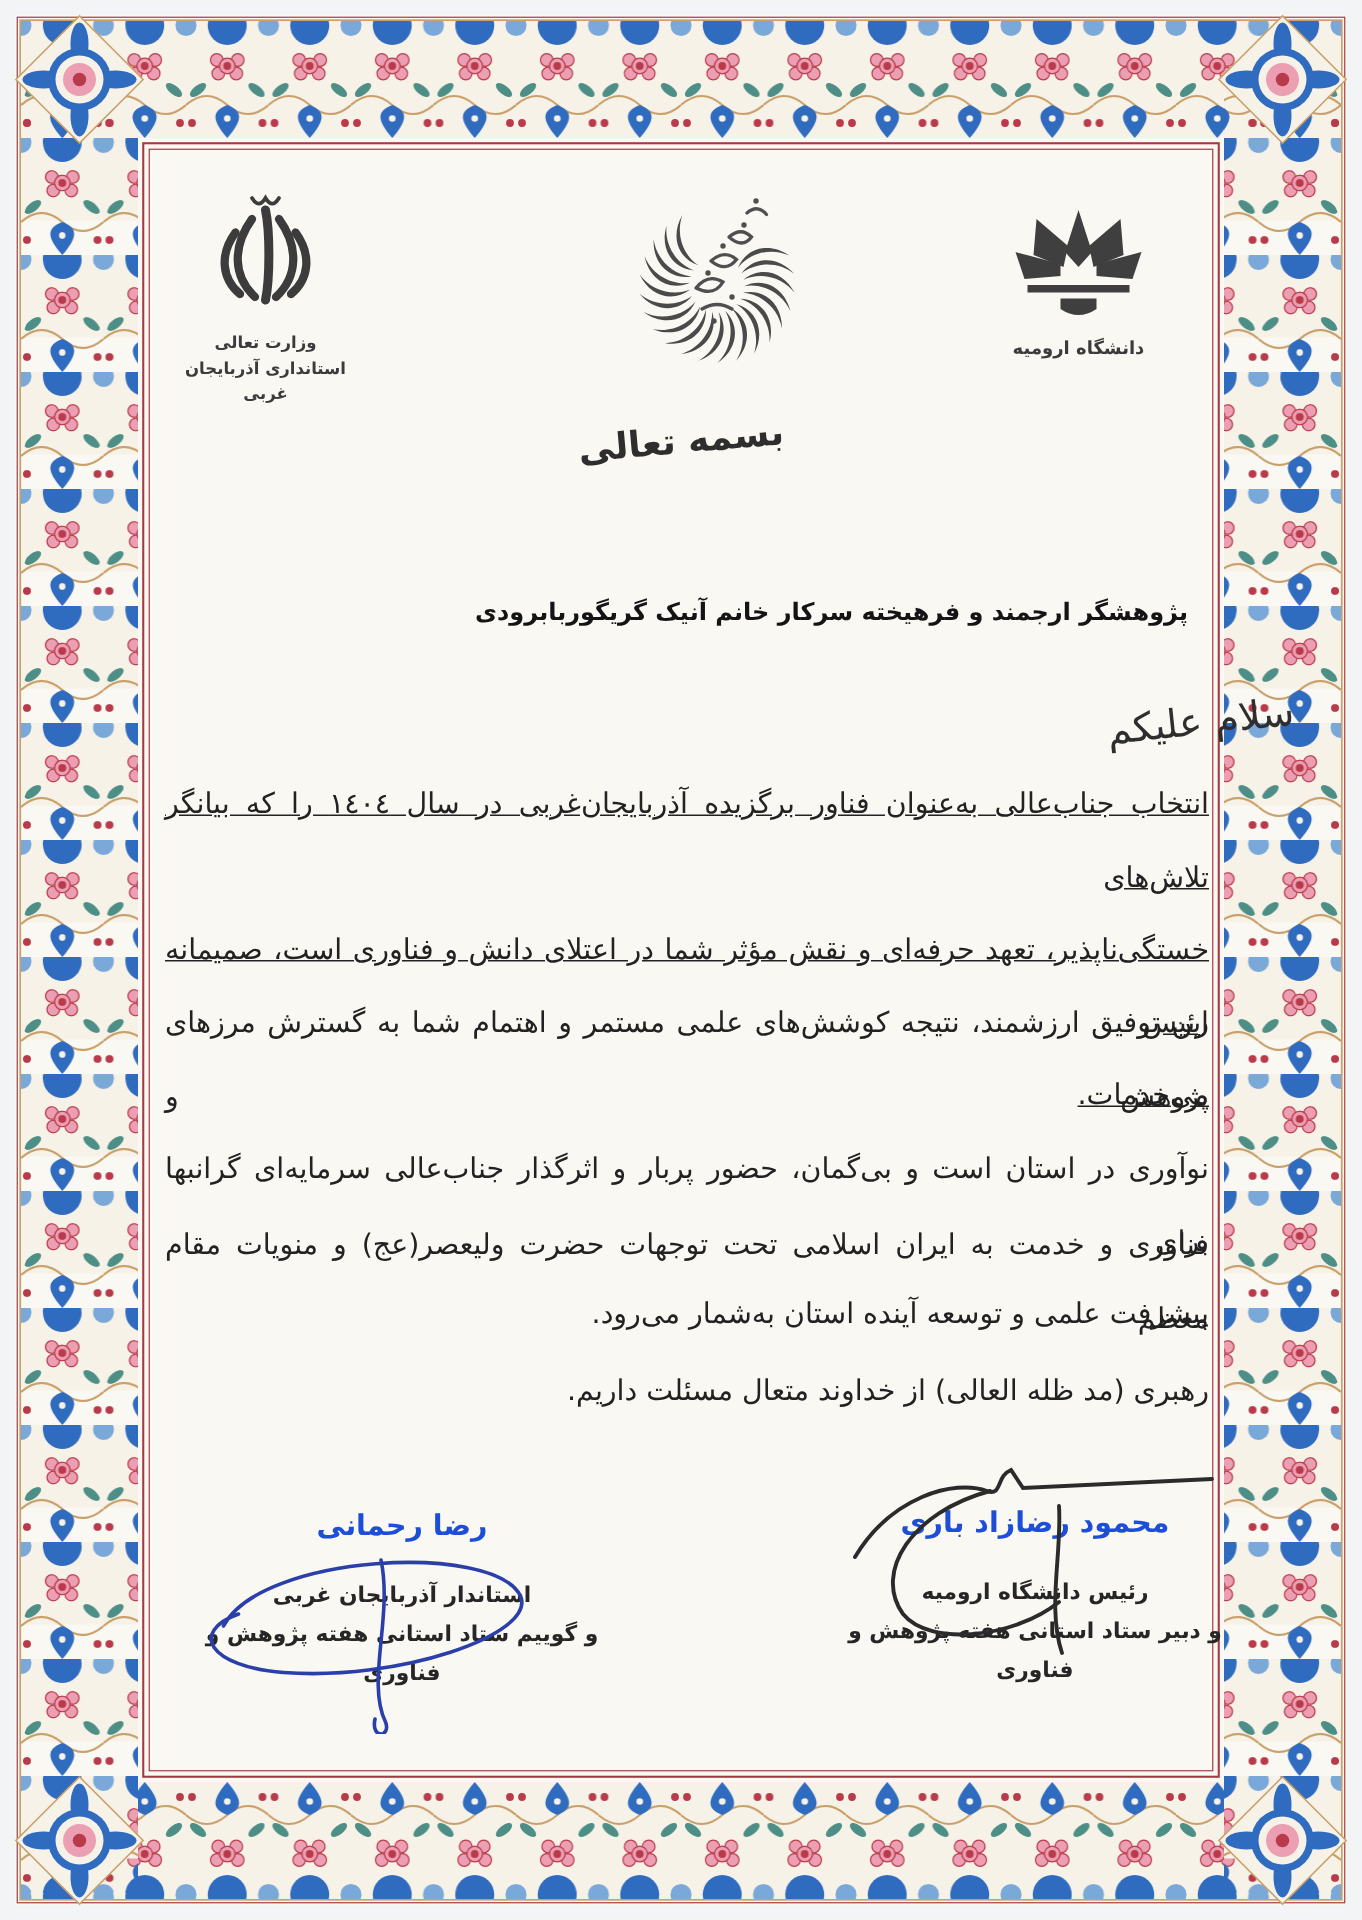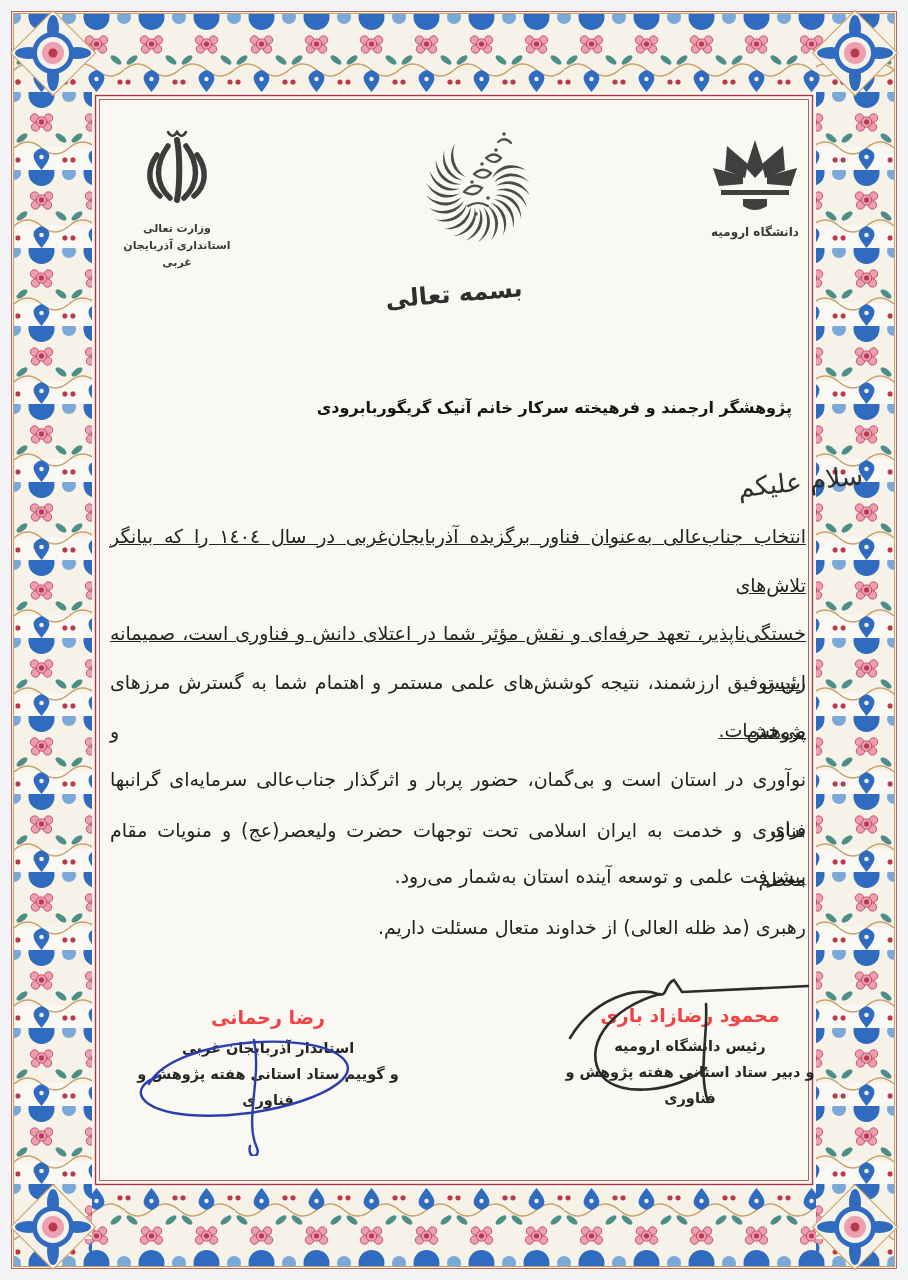--- a/index.html
+++ b/index.html
@@ -12,36 +12,36 @@
   body{background:#eef0f1;font-family:"DejaVu Sans",sans-serif;}
   .page{position:relative;width:908px;height:1280px;margin:0 auto;background:var(--paper);overflow:hidden;
         box-shadow:0 0 12px rgba(0,0,0,.15);}
   .border-svg{position:absolute;inset:0;z-index:1;pointer-events:none;}
   .content{position:absolute;inset:0;z-index:2;direction:rtl;color:#1f1f1f;}
 
   .logo-block{position:absolute;text-align:center;}
   .logo-caption{font-size:11px;font-weight:bold;color:#3b3b3b;line-height:17px;}
   .ministry{left:112px;top:124px;width:130px;}
   .center-logo{left:398px;top:112px;width:160px;}
-  .university{left:690px;top:134px;width:130px;}
+  .university{left:654px;top:134px;width:130px;}
 
   .bismillah{position:absolute;top:280px;left:0;right:0;text-align:center;
              font-size:24px;font-weight:600;color:#2e2e2e;transform:rotate(-5deg);}
   .recipient{position:absolute;top:398px;left:104px;right:116px;text-align:right;
              font-size:16px;font-weight:bold;color:#141414;}
   .salutation{position:absolute;top:460px;right:44px;font-size:26px;font-weight:500;color:#2e2e2e;
               transform:rotate(-6deg);transform-origin:right bottom;}
 
   .para{position:absolute;left:110px;right:102px;font-size:19px;line-height:48.5px;color:#222;}
   .para .line{text-align:justify;text-align-last:justify;white-space:normal;}
   .para .line:last-child{text-align-last:right;}
   .p1{top:512px;text-decoration:underline;} .p2{top:658px;} .p3{top:806px;}
 
   .sig-block{position:absolute;text-align:center;}
-  .sig-name{font-size:19px;font-weight:bold;color:#ef4444;margin-bottom:7px;}
+  .sig-name{font-size:19px;font-weight:bold;color:#1d4ed8;margin-bottom:23px;}
   .sig-role{font-size:14.5px;font-weight:bold;color:#262626;line-height:26px;}
   .sig-governor{left:118px;top:1006px;width:300px;}
   .sig-president{left:540px;top:1004px;width:300px;}
   .sig-svg{position:absolute;z-index:3;pointer-events:none;}
   .sig-svg.governor{left:104px;top:1026px;}
   .sig-svg.president{left:556px;top:964px;}
 </style>
 </head>
 <body>
 

